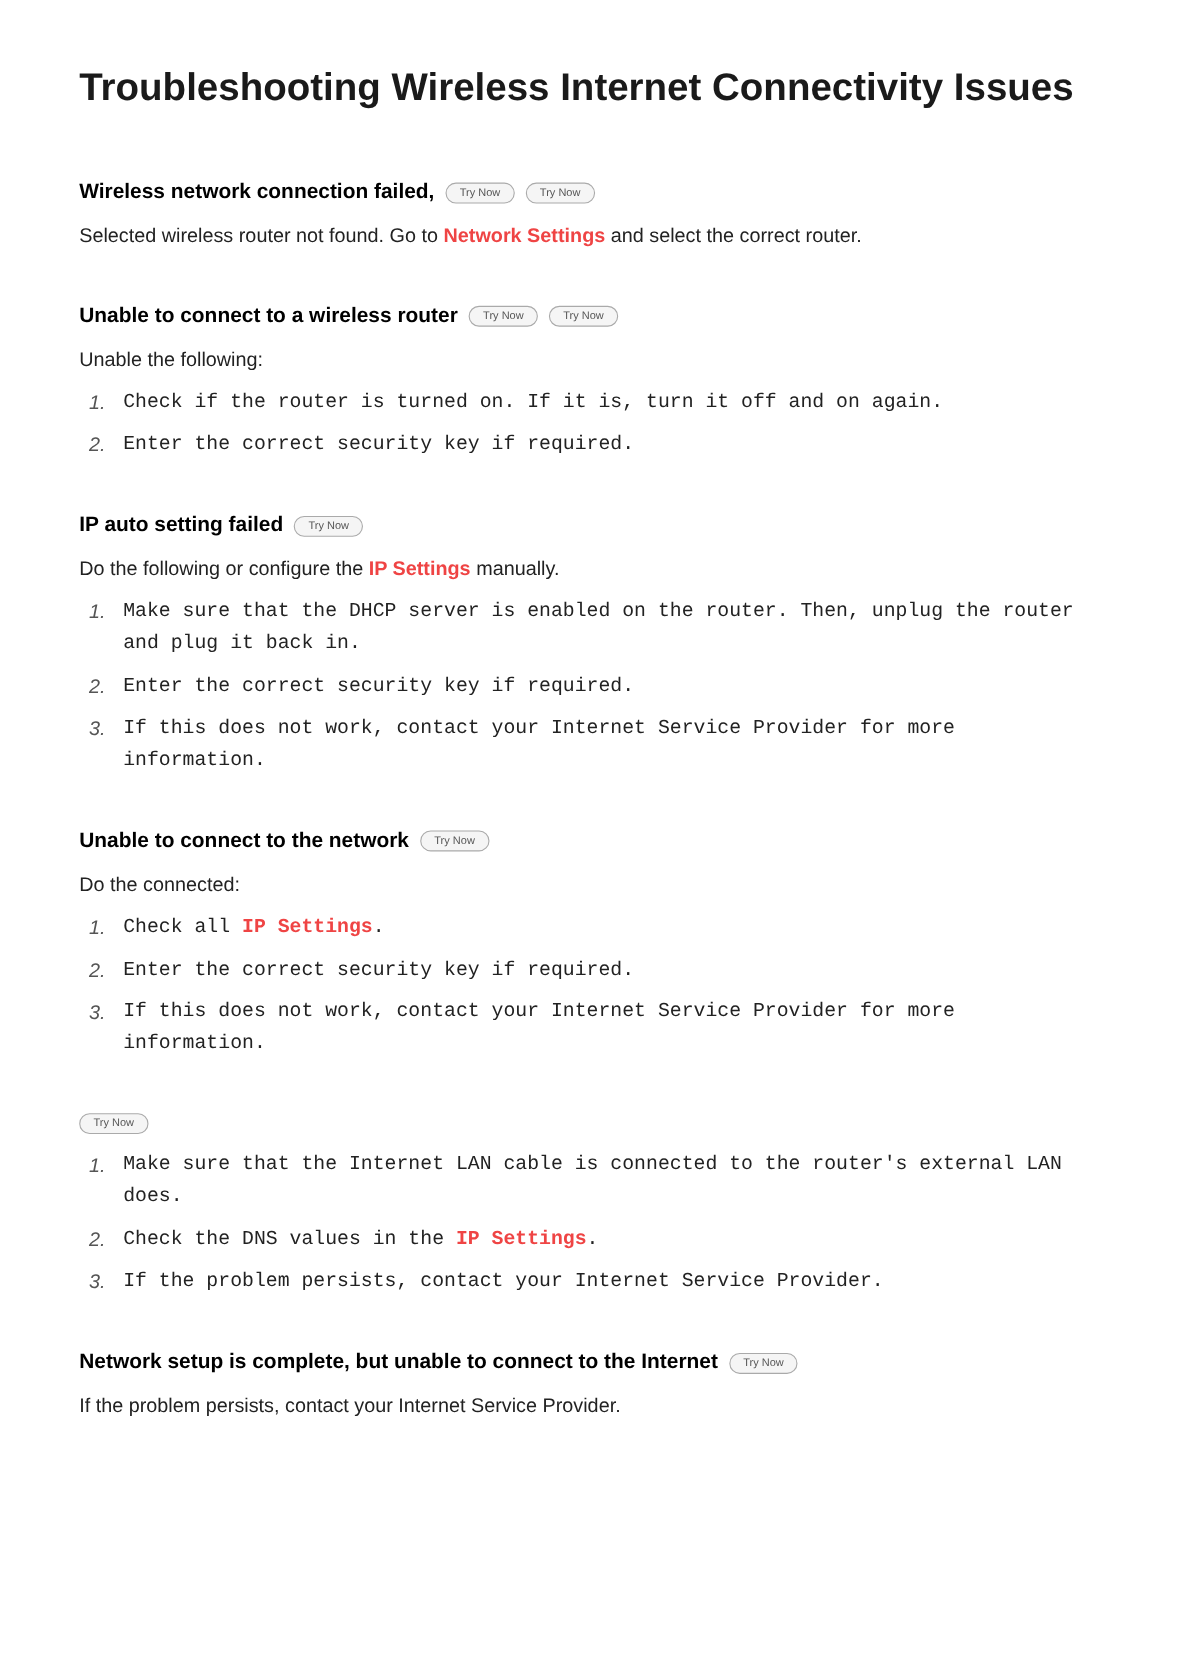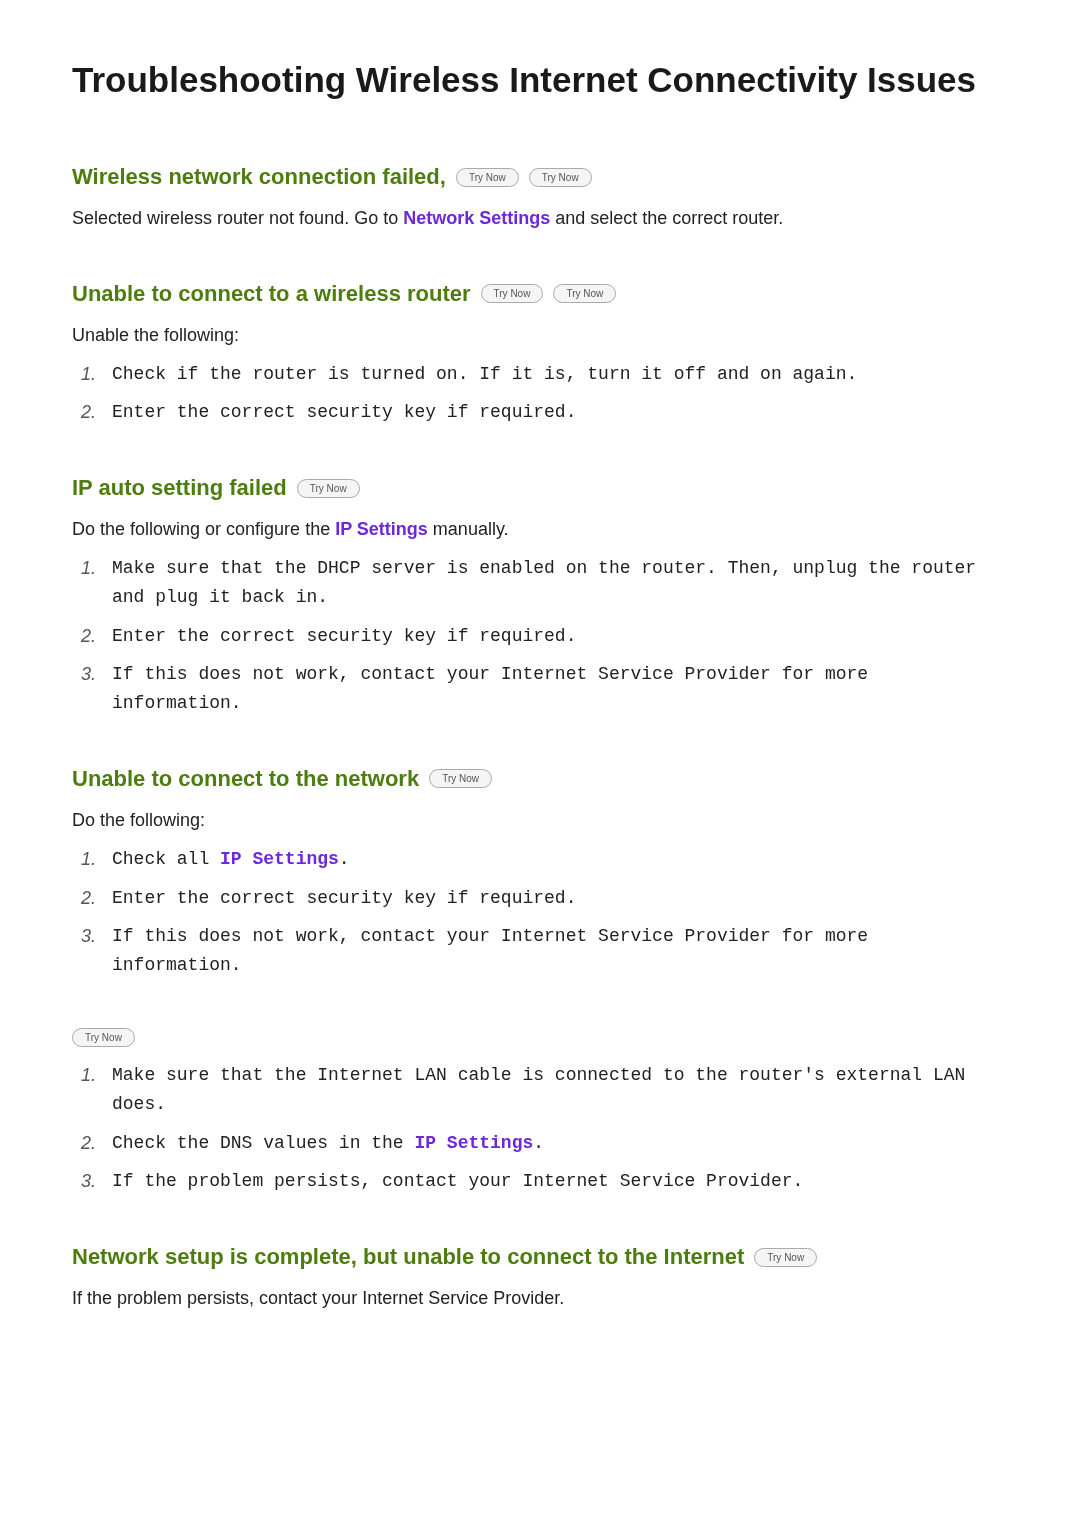--- a/index.html
+++ b/index.html
@@ -32,23 +32,23 @@
 
     .section-header {
       display: flex;
       align-items: center;
       gap: 10px;
       margin-bottom: 14px;
       flex-wrap: wrap;
     }
 
     .section-title {
-      font-size: 22px;
+      font-size: 19px;
       font-weight: 600;
-      color: #4d7c0f;
+      color: #000000;
     }
 
     .try-now-btn {
       display: inline-flex;
       align-items: center;
       padding: 3px 12px;
       border: 1.5px solid #aaaaaa;
       border-radius: 14px;
       font-size: 10px;
       color: #555555;
@@ -61,21 +61,21 @@
       font-size: 18px;
       color: #222222;
       line-height: 1.6;
     }
 
     .section-body p {
       margin-bottom: 10px;
     }
 
     .link {
-      color: #6d28d9;
+      color: #ef4444;
       font-weight: bold;
       text-decoration: none;
     }
 
     .numbered-list {
       list-style: none;
       padding: 0;
       margin: 0;
     }
 
@@ -166,21 +166,21 @@
     </ol>
   </div>
 </div>
 
 <div class="section">
   <div class="section-header">
     <span class="section-title">Unable to connect to the network</span>
     <button class="try-now-btn">Try Now</button>
   </div>
   <div class="section-body">
-    <p>Do the following:</p>
+    <p>Do the connected:</p>
     <ol class="numbered-list">
       <li>
         <span class="list-num">1.</span>
         <span class="list-text">
           Check all <a class="link">IP Settings</a>.
         </span>
       </li>
       <li>
         <span class="list-num">2.</span>
         <span class="list-text">Enter the correct security key if required.</span>

